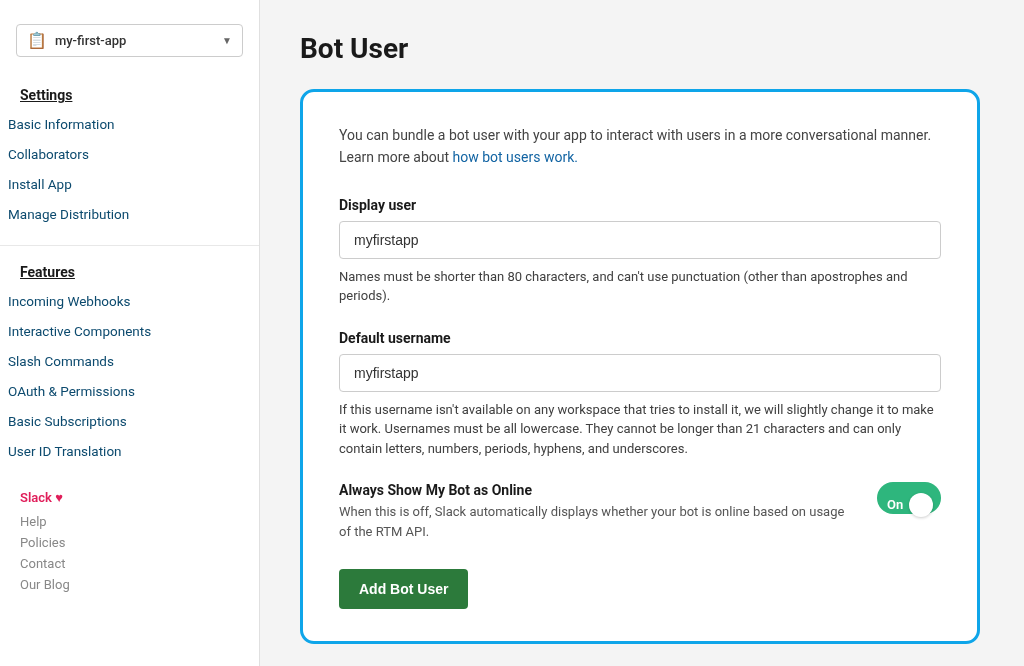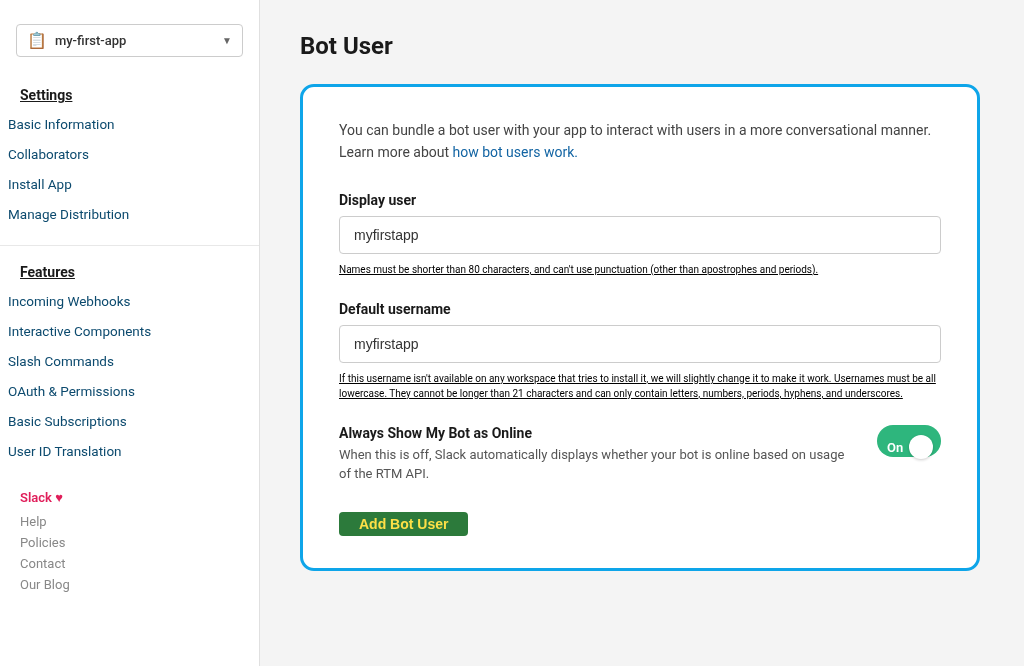--- a/index.html
+++ b/index.html
@@ -85,21 +85,21 @@
       padding: 3px 0;
       cursor: pointer;
     }
     
     .main {
       flex: 1;
       padding: 32px 40px;
       background: #f4f4f4;
     }
     .page-title {
-      font-size: 24px;
+      font-size: 28px;
       font-weight: 700;
       color: #1a1a1a;
       margin-bottom: 24px;
     }
     .card {
       background: #fff;
       border: 3px solid #0ea5e9;
       border-radius: 14px;
       padding: 32px 36px;
       max-width: 680px;
@@ -125,25 +125,24 @@
       border: 1px solid #ccc;
       border-radius: 4px;
       padding: 10px 14px;
       font-size: 14px;
       color: #333;
       background: #fff;
       outline: none;
       margin-bottom: 8px;
     }
     .field-hint {
-      font-size: 10px;
-      color: #000000;
+      font-size: 13px;
+      color: #404040;
       margin-bottom: 24px;
       line-height: 1.5;
-      text-decoration: underline;
     }
     .toggle-row {
       display: flex;
       align-items: flex-start;
       justify-content: space-between;
       margin-bottom: 28px;
       gap: 20px;
     }
     .toggle-text {}
     .toggle-title {
@@ -177,24 +176,24 @@
     }
     .toggle-knob {
       width: 24px;
       height: 24px;
       background: #fff;
       border-radius: 50%;
       box-shadow: 0 1px 3px rgba(0,0,0,0.2);
     }
     .add-bot-btn {
       background: #2c7a3b;
-      color: #fde047;
+      color: #ffffff;
       border: none;
       border-radius: 4px;
-      padding: 4px 20px;
+      padding: 12px 20px;
       font-size: 14px;
       font-weight: 600;
       cursor: pointer;
     }
     .divider {
       height: 1px;
       background: #e8e8e8;
       margin: 16px 0 8px 0;
     }
   </style>

